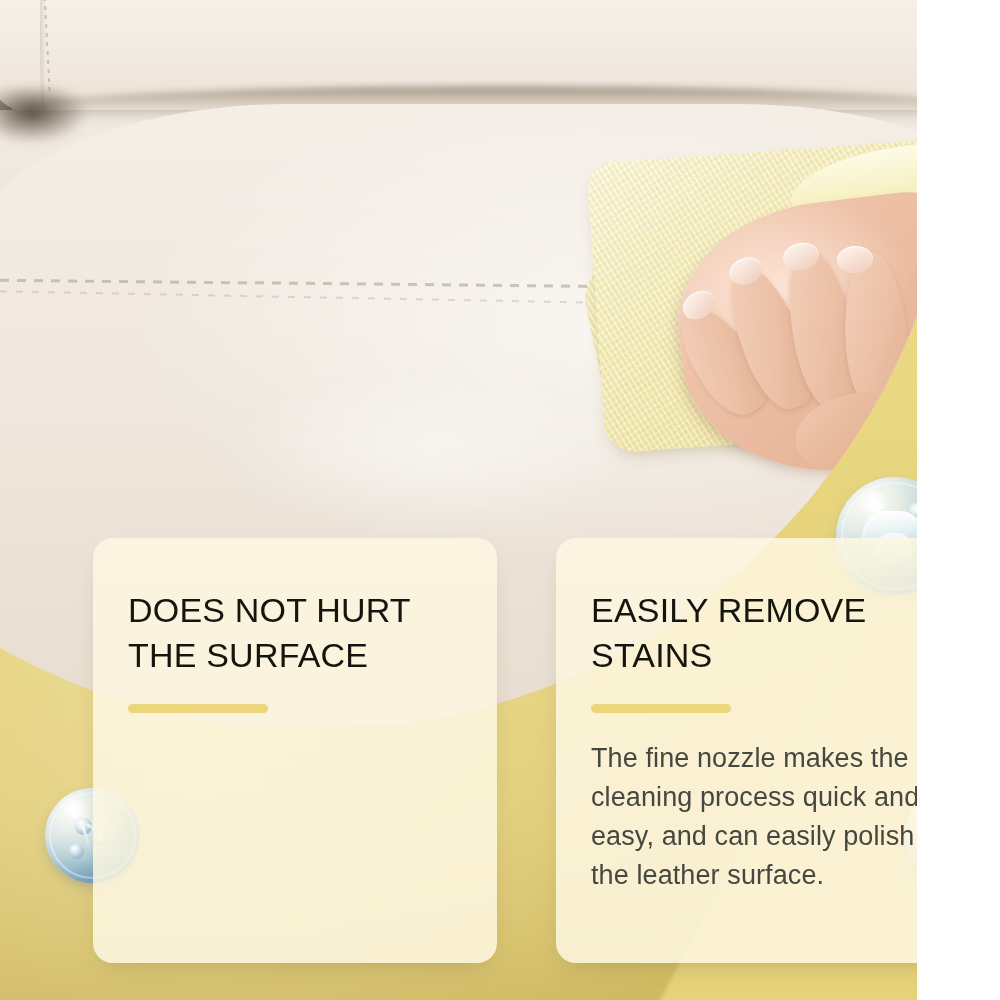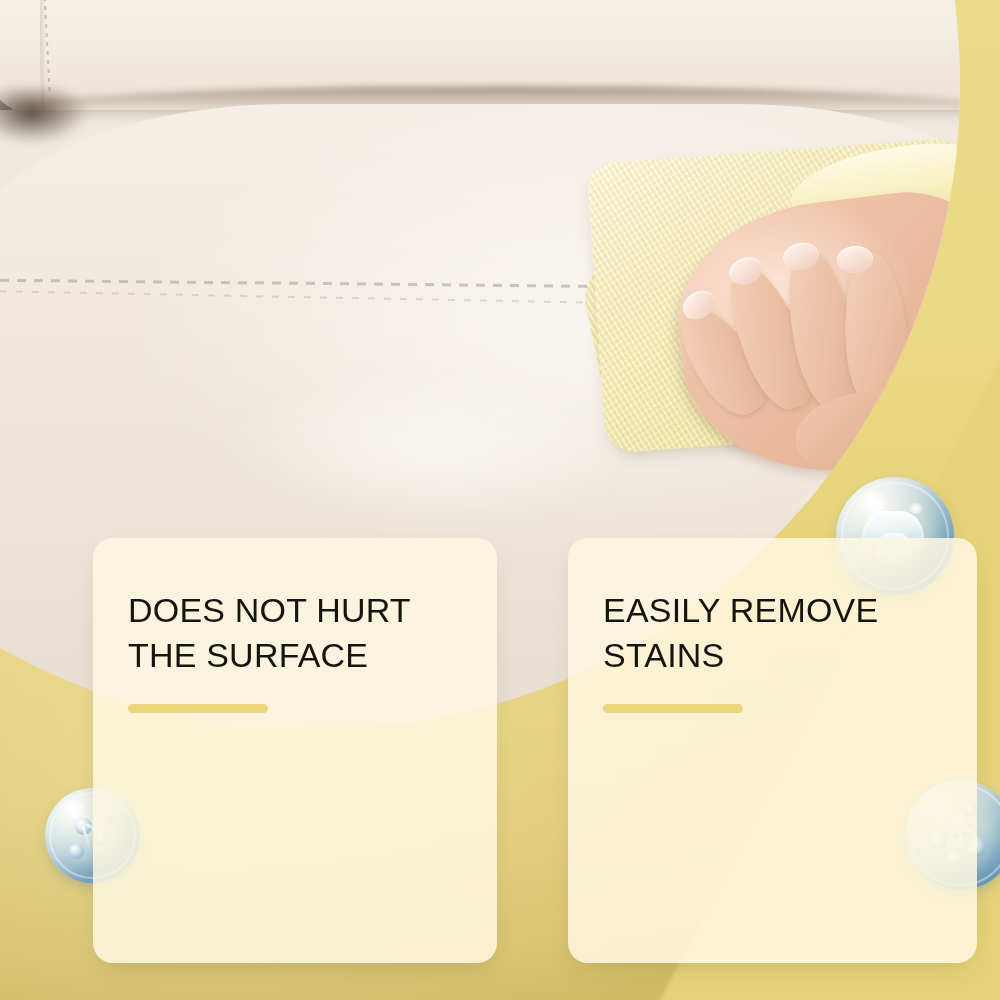--- a/index.html
+++ b/index.html
@@ -5,21 +5,21 @@
 <style>
   html,body{margin:0;padding:0;}
   body{
     width:1000px;height:1000px;
     font-family:"Liberation Sans", sans-serif;
     background:#ffffff;
     overflow:hidden;
   }
   #stage{
     position:relative;
-    width:1000px;height:1000px;
+    width:917px;height:1000px;
     overflow:hidden;
     background:#e8d680;
   }
 
   
   .bg-base{
     position:absolute;inset:0;
     background:
       linear-gradient(180deg,
         #ecdb8b 0%,
@@ -233,21 +233,21 @@
   
   .card{
     position:absolute;
     top:538px;height:425px;
     border-radius:20px;
     background:rgba(253,247,225,.86);
     box-shadow:0 10px 26px -12px rgba(120,104,60,.40);
     backdrop-filter:blur(.5px);
   }
   #card-left{left:93px;width:404px;}
-  #card-right{left:568px;width:409px;}
+  #card-right{left:556px;width:409px;}
 
   .card-body{
     position:absolute;left:35px;right:26px;top:50px;
   }
   .card-title{
     margin:0;
     font-size:34px;
     line-height:45px;
     font-weight:400;
     letter-spacing:.2px;
@@ -349,16 +349,17 @@
 THE SURFACE</h2>
       <div class="divider"></div>
     </div>
   </div>
 
   <div class="card" id="card-right">
     <div class="card-body">
       <h2 class="card-title">EASILY REMOVE
 STAINS</h2>
       <div class="divider"></div>
+      <p class="card-text">The fine nozzle makes the cleaning process quick and easy, and can easily polish the leather surface.</p>
     </div>
   </div>
 
 </div>
 
 </body></html>

